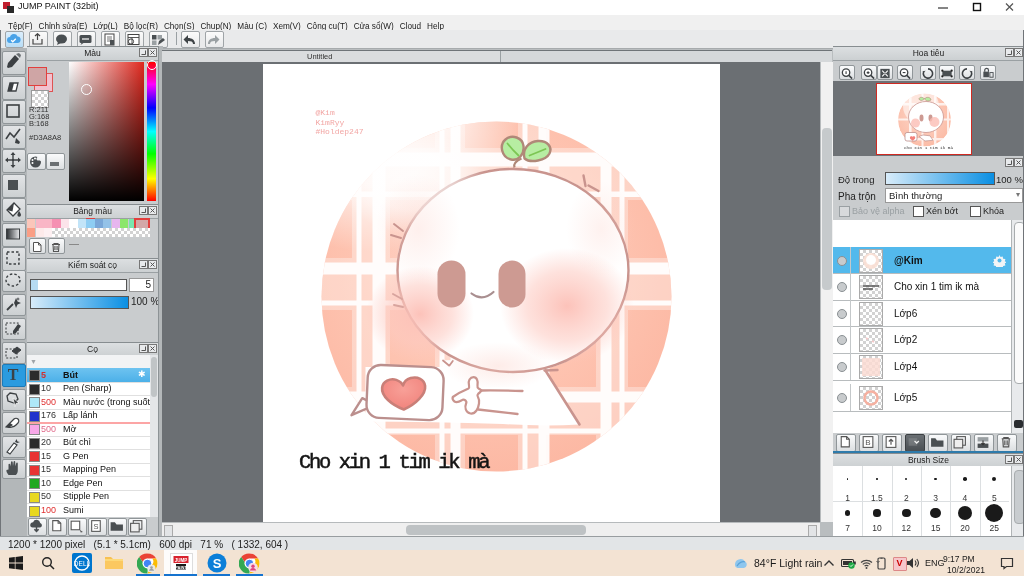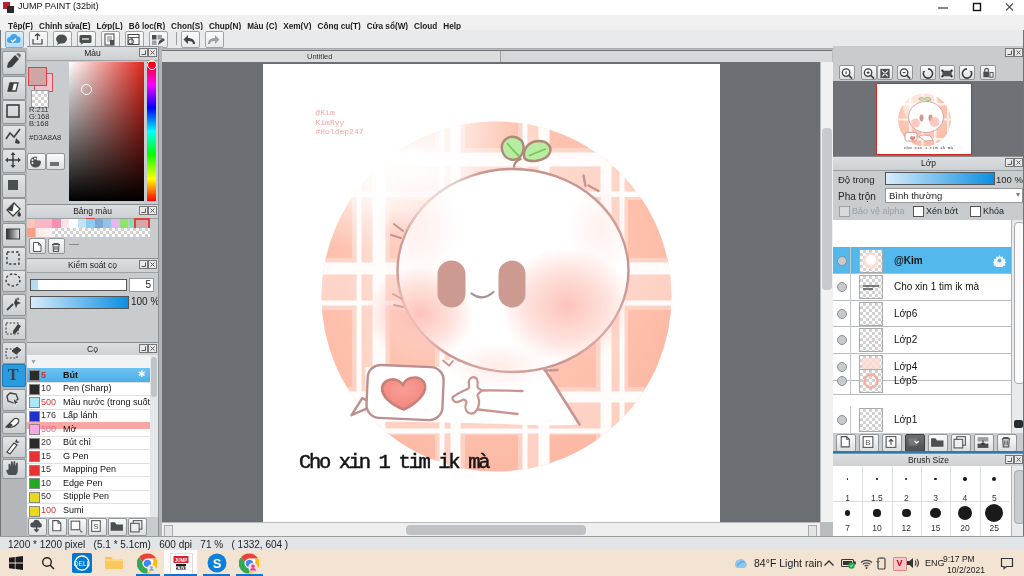--- a/index.html
+++ b/index.html
@@ -2,21 +2,21 @@
 <html><head>
 <meta charset="utf-8">
 <style>
   html,body{margin:0;padding:0;}
   body{width:1024px;height:576px;overflow:hidden;position:relative;
        font-family:"Liberation Sans",sans-serif;background:#b9bdbf;}
   .abs{position:absolute;}
   
   #titlebar{left:0;top:0;width:1024px;height:15px;background:#ffffff;}
   #titletext{left:18px;top:1px;font-size:9px;color:#111;}
-  #menubar{left:0;top:15px;width:1024px;height:15px;background:#f0f0f0;font-weight:bold;}
+  #menubar{left:0;top:15px;width:1024px;height:15px;background:#f0f0f0;}
   #menubar span{display:inline-block;font-size:8.2px;color:#1a1a1a;padding:3px 0 0 0;margin-left:6px;}
   #menubar span:first-child{margin-left:8px;}
   #toolbar{left:0;top:30px;width:1024px;height:18px;background:#e9eaeb;border-bottom:1px solid #a7abad;}
   .tbtn{position:absolute;top:1px;width:17px;height:15px;background:linear-gradient(#fbfbfb,#e8e9ea);
         border:1px solid #9fa4a7;border-radius:2px;}
   
   .phead{position:absolute;background:linear-gradient(#dcdfe1,#ccd0d2);border-top:1px solid #878d90;
          border-bottom:1px solid #9aa0a3;font-size:8.5px;color:#222;text-align:center;padding-top:1px;}
   
   #toolcol{left:0;top:48px;width:27px;height:488px;background:#b3b7b9;}
@@ -274,21 +274,21 @@
 <div class="abs" style="left:0;top:13.6px;width:123px;height:13.55px;border-bottom:1px solid #e0e0e0">
   <div class="abs" style="left:2px;top:2px;width:9px;height:9px;background:#2b2b2b;border:1px solid #888"></div>
   <span class="abs" style="left:14px;top:1.5px;width:18px;text-align:left;font-size:9px;color:#333;">10</span>
   <span class="abs" style="left:36px;top:1.5px;font-size:9px;color:#111;white-space:nowrap">Pen (Sharp)</span>
 </div>
 <div class="abs" style="left:0;top:27.1px;width:123px;height:13.55px;border-bottom:1px solid #e0e0e0">
   <div class="abs" style="left:2px;top:2px;width:9px;height:9px;background:#aee8f8;border:1px solid #888"></div>
   <span class="abs" style="left:14px;top:1.5px;width:18px;text-align:left;font-size:9px;color:#e03030;">500</span>
   <span class="abs" style="left:36px;top:1.5px;font-size:9px;color:#111;white-space:nowrap">Màu nước (trong suốt)</span>
 </div>
-<div class="abs" style="left:0;top:40.7px;width:127px;height:13.55px;border-bottom:7px solid #fca5a5">
+<div class="abs" style="left:0;top:40.7px;width:127px;height:13.55px;border-bottom:2px solid #fca5a5">
   <div class="abs" style="left:2px;top:2px;width:9px;height:9px;background:#2233cc;border:1px solid #888"></div>
   <span class="abs" style="left:14px;top:1.5px;width:18px;text-align:left;font-size:9px;color:#333;">176</span>
   <span class="abs" style="left:36px;top:1.5px;font-size:9px;color:#111;white-space:nowrap">Lấp lánh</span>
 </div>
 <div class="abs" style="left:0;top:54.2px;width:123px;height:13.55px;border-bottom:1px solid #e0e0e0">
   <div class="abs" style="left:2px;top:2px;width:9px;height:9px;background:#f8a8e8;border:1px solid #888"></div>
   <span class="abs" style="left:14px;top:1.5px;width:18px;text-align:left;font-size:9px;color:#e06a8a;">500</span>
   <span class="abs" style="left:36px;top:1.5px;font-size:9px;color:#111;white-space:nowrap">Mờ</span>
 </div>
 <div class="abs" style="left:0;top:67.8px;width:123px;height:13.55px;border-bottom:1px solid #e0e0e0">
@@ -511,20 +511,21 @@
 <div class="abs" id="vscroll">
     <div class="abs" style="left:1px;top:66px;width:10px;height:162px;background:#c6cacc;border-radius:4px"></div>
   </div>
 <div class="abs" id="hscroll">
     <div class="abs" style="left:244px;top:2px;width:180px;height:10px;background:#bec2c4;border-radius:4px"></div>
     <div class="abs" style="left:2px;top:2px;width:7px;height:10px;background:#e2e4e6;border:1px solid #aaa"></div>
     <div class="abs" style="left:646px;top:2px;width:7px;height:10px;background:#e2e4e6;border:1px solid #aaa"></div>
   </div>
 <div class="abs" id="rightpanels">
 
+  <div class="phead" style="left:0;top:0;width:191px;height:12px">Hoa tiêu</div>
   <svg class="abs" style="left:172px;top:2px" width="18" height="9" viewBox="0 0 18 9">
       <rect x="0.5" y="0.5" width="8" height="8" fill="#e8eaec" stroke="#777"></rect>
       <path d="M2.5 6.5h4v-4" fill="none" stroke="#555"></path>
       <rect x="9.5" y="0.5" width="8" height="8" fill="#e8eaec" stroke="#777"></rect>
       <path d="M11.5 2.5l4 4m0-4l-4 4" stroke="#555"></path>
     </svg>
   <div class="abs" id="navbtns" style="left:0;top:14px;width:191px;height:21px">
       <div class="abs" style="left:5.6px;top:5px;width:14px;height:13px;background:linear-gradient(#fafbfc,#dcdfe1);border:1px solid #909699;border-radius:2px"><svg width="14" height="13" viewBox="0 0 14 14">
           <circle cx="6" cy="6" r="4" fill="#fff" stroke="#3c4043" stroke-width="1.4"></circle>
           <path d="M9 9l3.5 3.5" stroke="#3c4043" stroke-width="1.6"></path>
@@ -597,21 +598,20 @@
           <circle cx="57.5" cy="38" r="5" fill="#fbbdb4" opacity="0.8"></circle>
         <path d="M47.5 15c-2-2.8-5.6-1.8-5.6.2 1.8 1.8 3.8 1.6 5.6-.2zm0 0c1.8-2.8 6.5-1.8 6.5 1-2.8 1.8-4.7.8-6.5-1z" fill="#b7eda2" stroke="#b08878" stroke-width="0.6"></path>
         <rect x="28" y="48.5" width="12" height="8.5" rx="2" fill="#fff" stroke="#bb8f8d" stroke-width="0.8"></rect>
         <path d="M34 55.5c-2.3-1.8-.5-4.3 1.6-2.8 2.1-1.5 3.9 1 1.6 2.8l-1.6 1.2z" fill="#f3807b"></path>
         <path d="M42 52.5l4-1.5 7 .8 3 4.5-8 .7z" fill="#fff" stroke="#bb8f8d" stroke-width="0.7"></path>
         <text x="27" y="64.5" font-size="4.3" font-family="Liberation Mono,monospace" fill="#333">Cho xin 1 tim ik mà</text>
       </svg>
     </div>
   </div>
 
-  <div class="phead" style="left:0;top:110px;width:191px;height:12px">Lớp</div>
   <svg class="abs" style="left:172px;top:112px" width="18" height="9" viewBox="0 0 18 9">
       <rect x="0.5" y="0.5" width="8" height="8" fill="#e8eaec" stroke="#777"></rect>
       <path d="M2.5 6.5h4v-4" fill="none" stroke="#555"></path>
       <rect x="9.5" y="0.5" width="8" height="8" fill="#e8eaec" stroke="#777"></rect>
       <path d="M11.5 2.5l4 4m0-4l-4 4" stroke="#555"></path>
     </svg>
   <div class="abs" style="left:5px;top:128px;font-size:9.5px;color:#222">Độ trong</div>
   <div class="abs" style="left:52px;top:126px;width:108px;height:11px;background:linear-gradient(to right,#d8ecfa,#0a8fe3);border:1px solid #555"></div>
   <div class="abs" style="left:163px;top:128px;font-size:9.5px;color:#222;white-space:nowrap">100 %</div>
   <div class="abs" style="left:5px;top:145px;font-size:10px;color:#222">Pha trộn</div>
@@ -662,33 +662,27 @@
   <span class="abs" style="left:61px;top:8px;font-size:10px;color:#111;white-space:nowrap">Lớp2</span>
 </div>
 <div class="abs" style="left:0;top:133.0px;width:178px;height:26.6px;border-bottom:1px solid #b8bcbe">
   <div class="abs" style="left:4px;top:9px;width:8px;height:8px;background:#c8cbcd;border:1px solid #8a9093;border-radius:50%"></div>
   <div class="abs" style="left:17px;top:0;width:1px;height:26.6px;background:#c4c8ca"></div>
   <div class="abs check" style="left:26px;top:2px;width:22px;height:22px;border:1px solid #aaa;background-color:#fff"><svg width="22" height="22" viewBox="0 0 22 22">
             <rect x="2" y="2" width="18" height="18" fill="#fbdcd4" opacity="0.85"></rect>
           </svg></div>
   <span class="abs" style="left:61px;top:8px;font-size:10px;color:#111;white-space:nowrap">Lớp4</span>
 </div>
-<div class="abs" style="left:0;top:147px;width:184px;height:26.6px;border-bottom:1px solid #b8bcbe">
+<div class="abs" style="left:0;top:164px;width:184px;height:26.6px;border-bottom:1px solid #b8bcbe">
   <div class="abs" style="left:4px;top:9px;width:8px;height:8px;background:#c8cbcd;border:1px solid #8a9093;border-radius:50%"></div>
   <div class="abs" style="left:17px;top:0;width:1px;height:26.6px;background:#c4c8ca"></div>
   <div class="abs check" style="left:26px;top:2px;width:22px;height:22px;border:1px solid #aaa;background-color:#fff"><svg width="22" height="22" viewBox="0 0 22 22">
             <circle cx="11" cy="11" r="6.5" fill="none" stroke="#f5b0a0" stroke-width="2.5"></circle>
           </svg></div>
   <span class="abs" style="left:61px;top:8px;font-size:10px;color:#111;white-space:nowrap">Lớp5</span>
-</div>
-<div class="abs" style="left:0;top:186.2px;width:178px;height:26.6px;border-bottom:1px solid #b8bcbe">
-  <div class="abs" style="left:4px;top:9px;width:8px;height:8px;background:#c8cbcd;border:1px solid #8a9093;border-radius:50%"></div>
-  <div class="abs" style="left:17px;top:0;width:1px;height:26.6px;background:#c4c8ca"></div>
-  <div class="abs check" style="left:26px;top:2px;width:22px;height:22px;border:1px solid #aaa;background-color:#fff"><svg width="22" height="22" viewBox="0 0 22 22"></svg></div>
-  <span class="abs" style="left:61px;top:8px;font-size:10px;color:#111;white-space:nowrap">Lớp1</span>
 </div>
     </div>
   <div class="abs" style="left:178px;top:174px;width:13px;height:213px;background:#e8eaec;border-left:1px solid #b0b4b6">
       <div class="abs" style="left:1.5px;top:2px;width:9px;height:160px;background:#fbfbfb;border:1px solid #a8acae;border-radius:4px"></div>
       <div class="abs" style="left:2px;top:200px;width:9px;height:8px;background:#2a2d30;border-radius:2px"></div>
     </div>
   <div class="abs" id="layerbtns" style="left:0;top:387px;width:191px;height:19px">
       <div class="abs" style="left:3px;top:1px;width:18px;height:16px;background:linear-gradient(#fafbfc,#dcdfe1);border:1px solid #909699;border-radius:2px"><svg width="16" height="14" viewBox="0 0 14 13">
           <path d="M3.5 1.5h5l2.5 2.5v7h-7.5z" fill="#fff" stroke="#555"></path>
           <path d="M8.5 1.5v2.5H11" fill="none" stroke="#555"></path>

